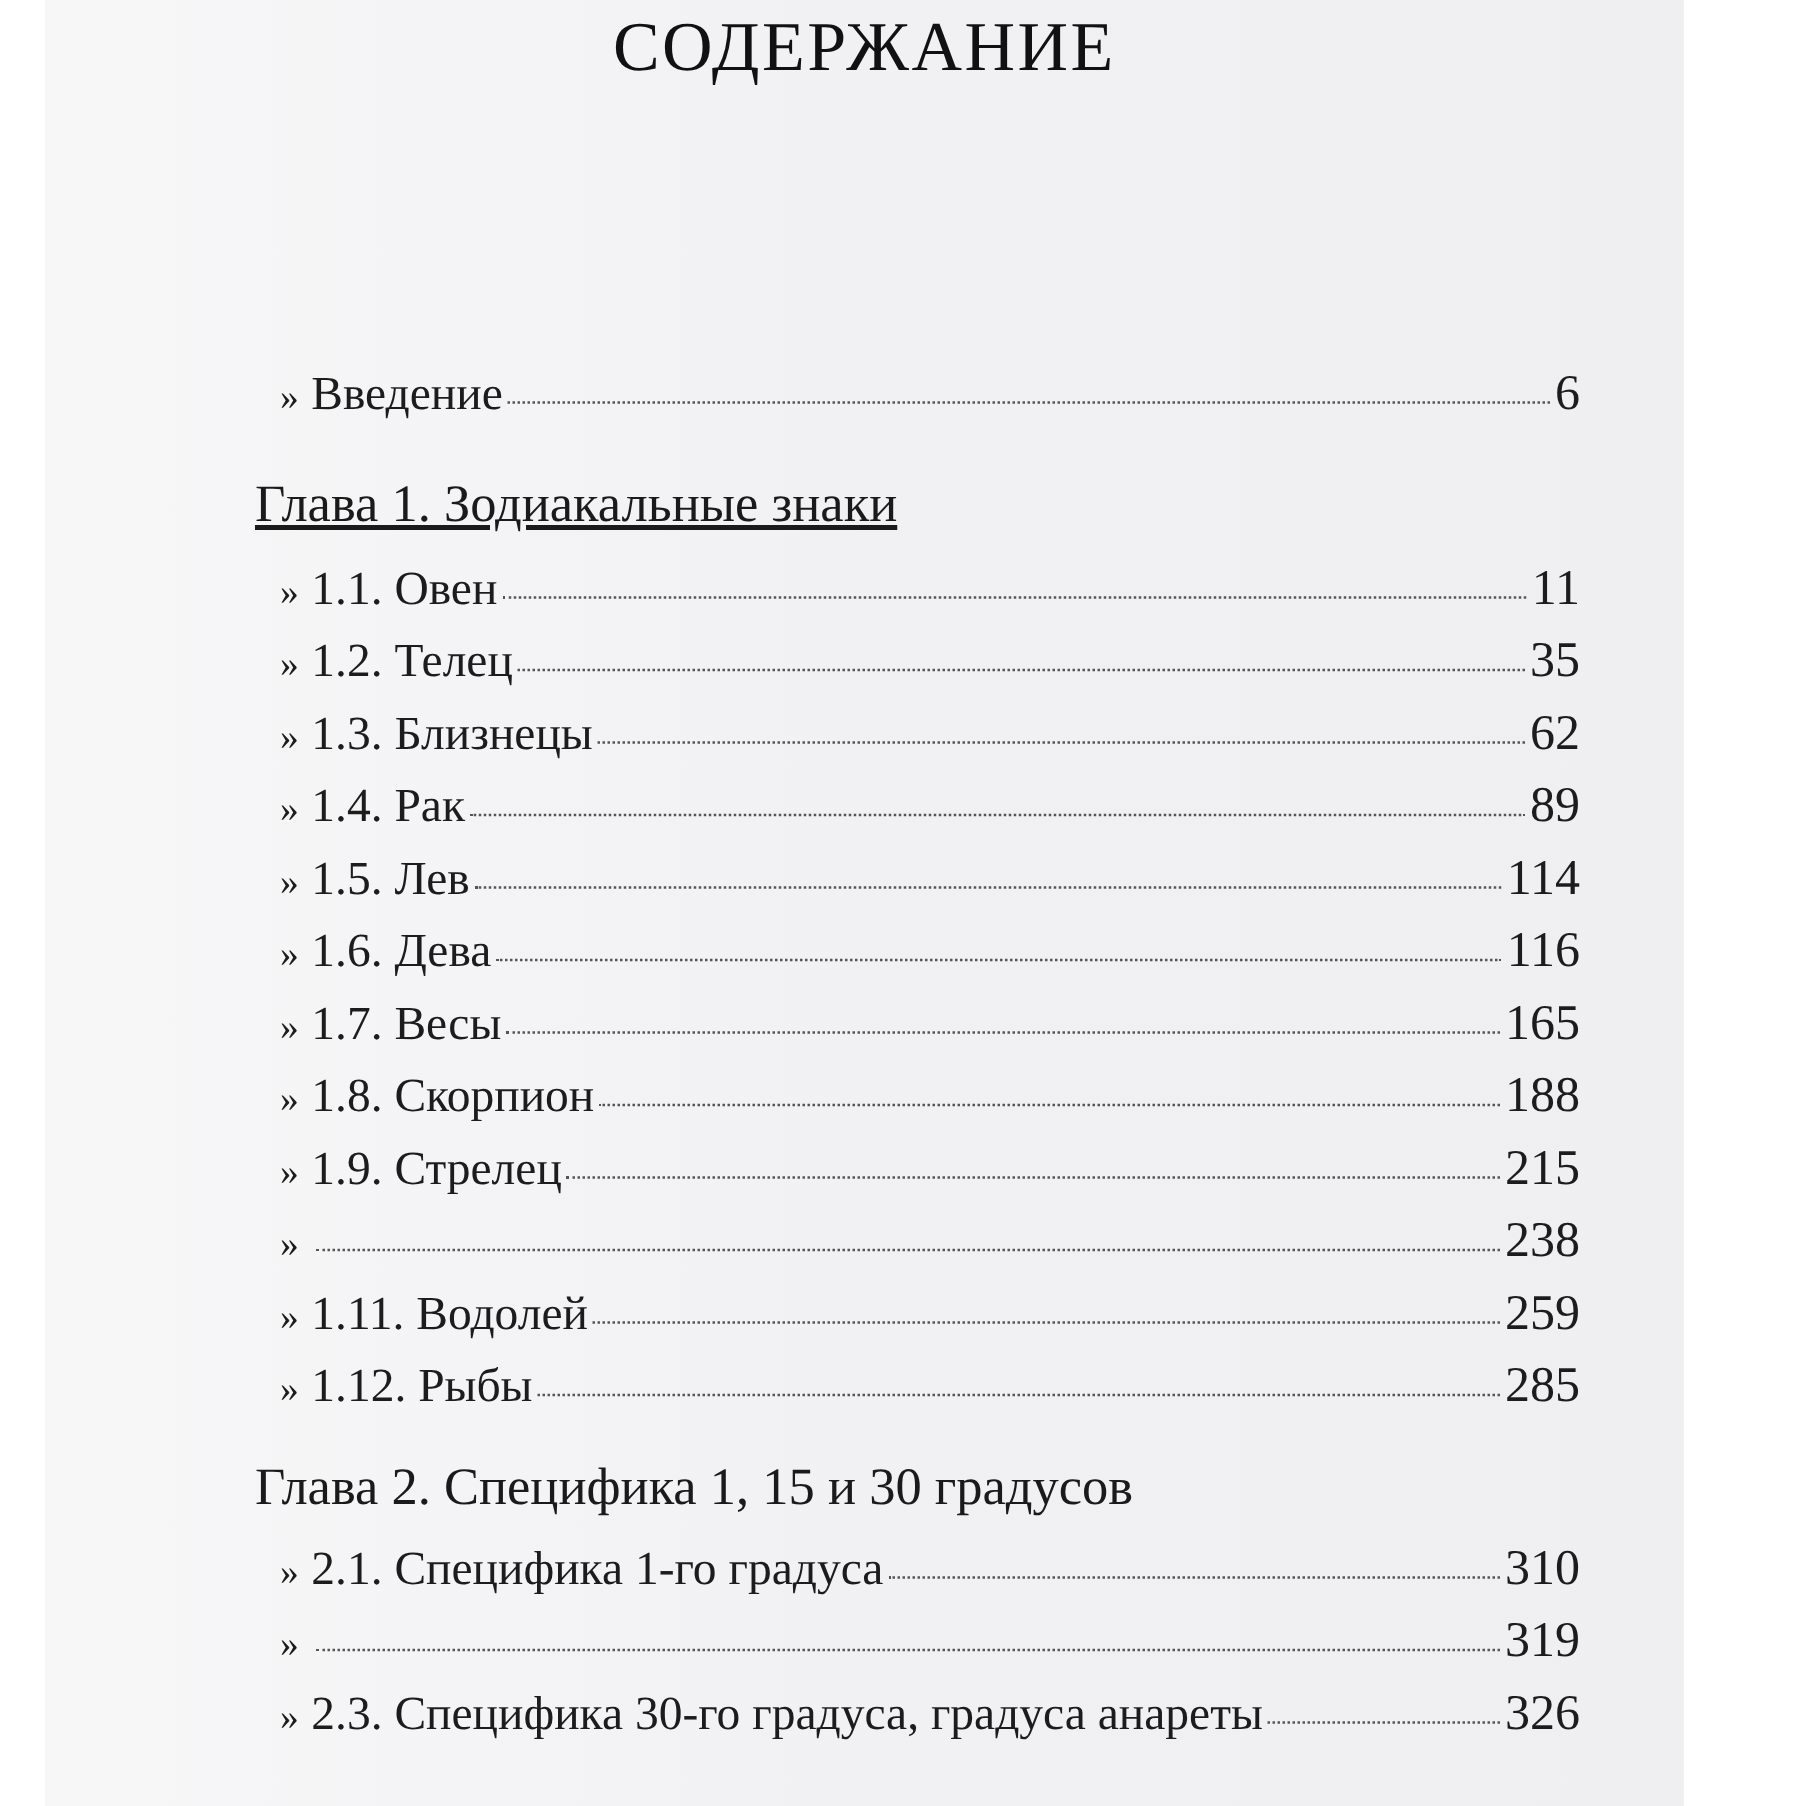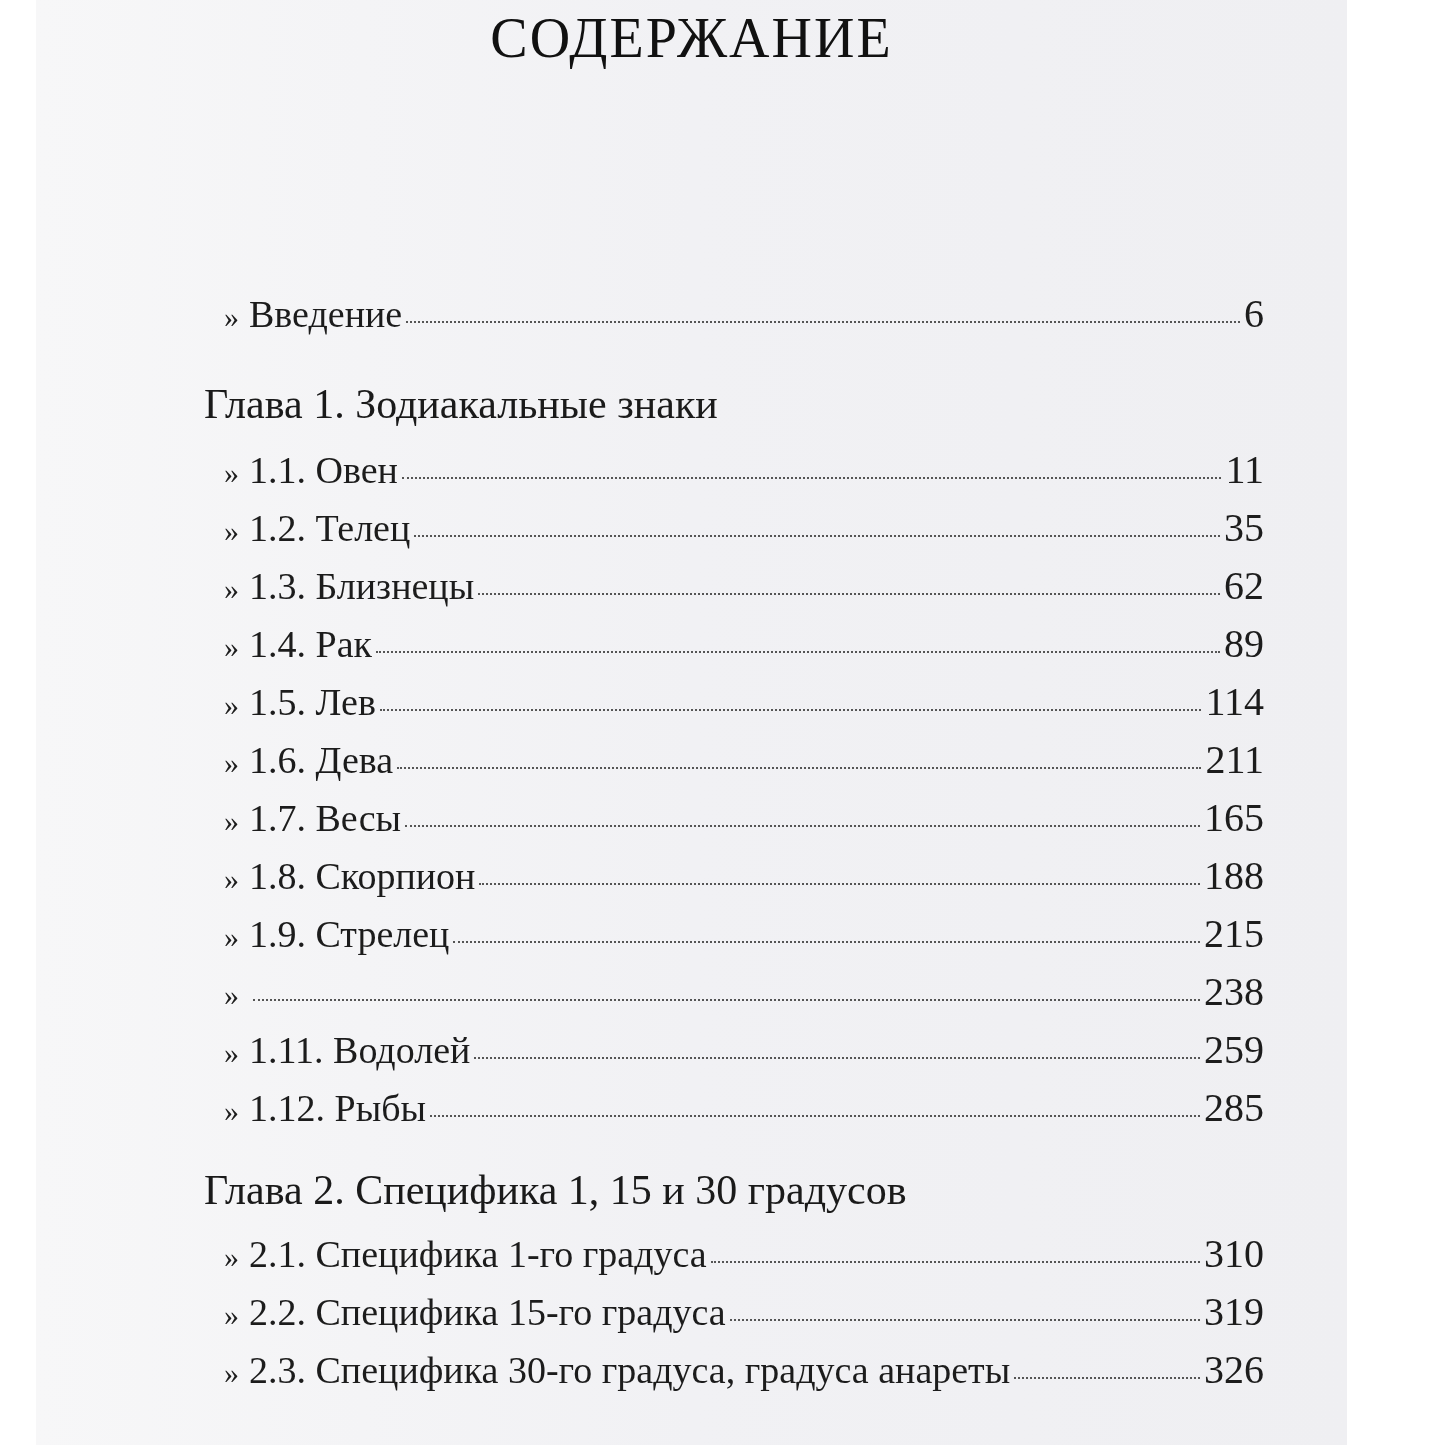--- a/index.html
+++ b/index.html
@@ -75,21 +75,21 @@
 
   <div class="toc">
 
     <div class="entry" style="left:20px; top:290px; width:1040px;">
       <span class="bullet">»</span>
       <span>Введение</span>
       <span class="leader"></span>
       <span class="page-num">6</span>
     </div>
 
-    <div class="chapter" style="left:0; top:380px;">Глава 1. Зодиакальные знаки</div>
+    <div class="chapter" style="left:0; top:380px;text-decoration:underline;">Глава 1. Зодиакальные знаки</div>
 
     <div class="entry" style="left:20px; top:446px; width:1040px;">
       <span class="bullet">»</span>
       <span>1.1. Овен</span>
       <span class="leader"></span>
       <span class="page-num">11</span>
     </div>
     <div class="entry" style="left:20px; top:504px; width:1040px;">
       <span class="bullet">»</span>
       <span>1.2. Телец</span>
@@ -111,21 +111,21 @@
     <div class="entry" style="left:20px; top:678px; width:1040px;">
       <span class="bullet">»</span>
       <span>1.5. Лев</span>
       <span class="leader"></span>
       <span class="page-num">114</span>
     </div>
     <div class="entry" style="left:20px; top:736px; width:1040px;">
       <span class="bullet">»</span>
       <span>1.6. Дева</span>
       <span class="leader"></span>
-      <span class="page-num">211</span>
+      <span class="page-num">116</span>
     </div>
     <div class="entry" style="left:20px; top:794px; width:1040px;">
       <span class="bullet">»</span>
       <span>1.7. Весы</span>
       <span class="leader"></span>
       <span class="page-num">165</span>
     </div>
     <div class="entry" style="left:20px; top:852px; width:1040px;">
       <span class="bullet">»</span>
       <span>1.8. Скорпион</span>
@@ -159,21 +159,20 @@
     <div class="chapter" style="left:0; top:1166px;">Глава 2. Специфика 1, 15 и 30 градусов</div>
 
     <div class="entry" style="left:20px; top:1230px; width:1040px;">
       <span class="bullet">»</span>
       <span>2.1. Специфика 1-го градуса</span>
       <span class="leader"></span>
       <span class="page-num">310</span>
     </div>
     <div class="entry" style="left:20px; top:1288px; width:1040px;">
       <span class="bullet">»</span>
-      <span>2.2. Специфика 15-го градуса</span>
       <span class="leader"></span>
       <span class="page-num">319</span>
     </div>
     <div class="entry" style="left:20px; top:1346px; width:1040px;">
       <span class="bullet">»</span>
       <span>2.3. Специфика 30-го градуса, градуса анареты</span>
       <span class="leader"></span>
       <span class="page-num">326</span>
     </div>
 

